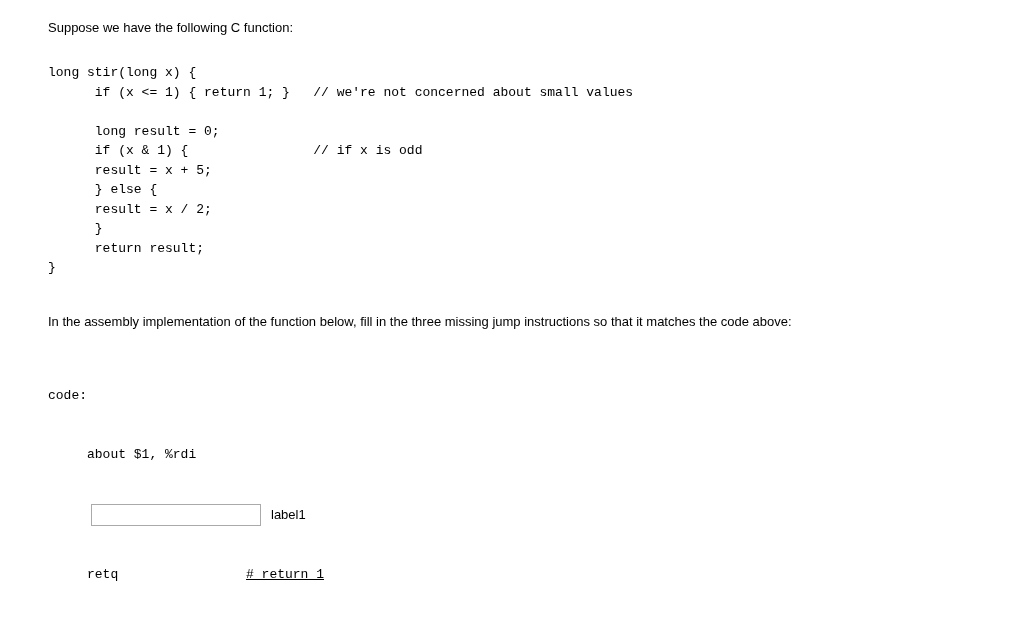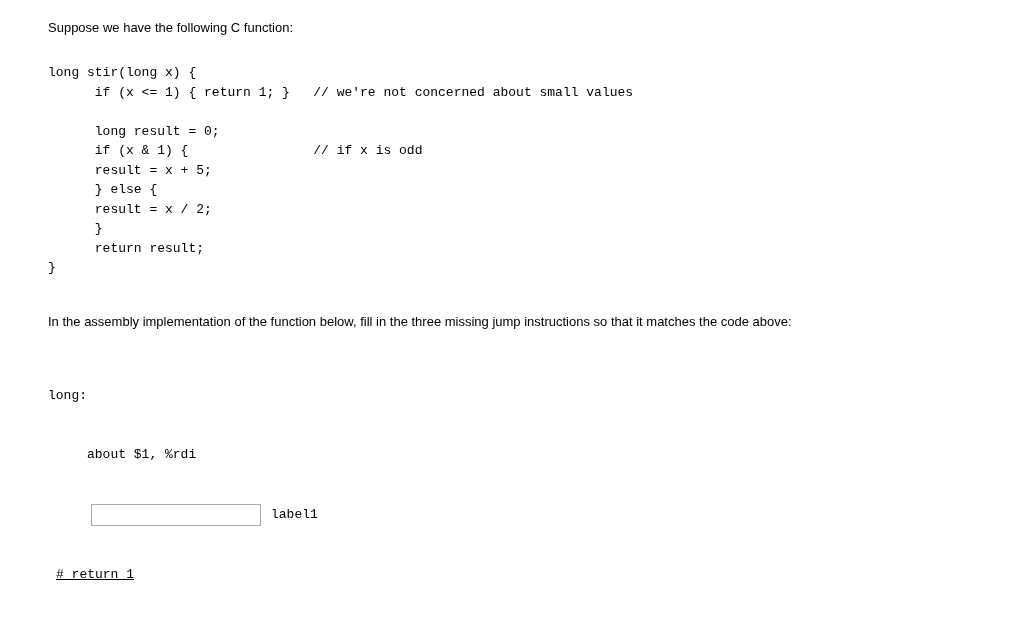--- a/index.html
+++ b/index.html
@@ -59,21 +59,21 @@
       background: #ffffff;
       height: 22px;
       width: 170px;
       margin-left: 43px;
       vertical-align: middle;
       padding: 0 4px;
       font-family: Arial, sans-serif;
       font-size: 13px;
     }
     .after-input {
-      font-family: Liberation Mono, monospace;
+      font-family: Liberation Sans, sans-serif;
       margin-left: 10px;
     }
   </style>
 </head>
 <body>
 
 <div class="intro-text">Suppose we have the following C function:</div>
 
 <div class="code-block">long stir(long x) {
       if (x &lt;= 1) { return 1; }   // we're not concerned about small values
@@ -83,27 +83,28 @@
       result = x + 5;
       } else {
       result = x / 2;
       }
       return result;
 }</div>
 
 <div class="middle-text">In the assembly implementation of the function below, fill in the three missing jump instructions so that it matches the code above:</div>
 
 <div class="asm-block">
-  <div class="asm-line"><span class="asm-col-left">long:</span></div>
+  <div class="asm-line"><span class="asm-col-left">code:</span></div>
   <div class="asm-line"><span class="asm-col-left">     about $1, %rdi</span></div>
   <div class="asm-line">
     <input class="input-box" type="text" style="">
     <span class="after-input">label1</span>
   </div>
   <div class="asm-line">
+    <span class="asm-col-left">     retq</span>
     <span class="asm-col-right"># return 1</span>
   </div>
   
   
   
   
   
   
   
   

